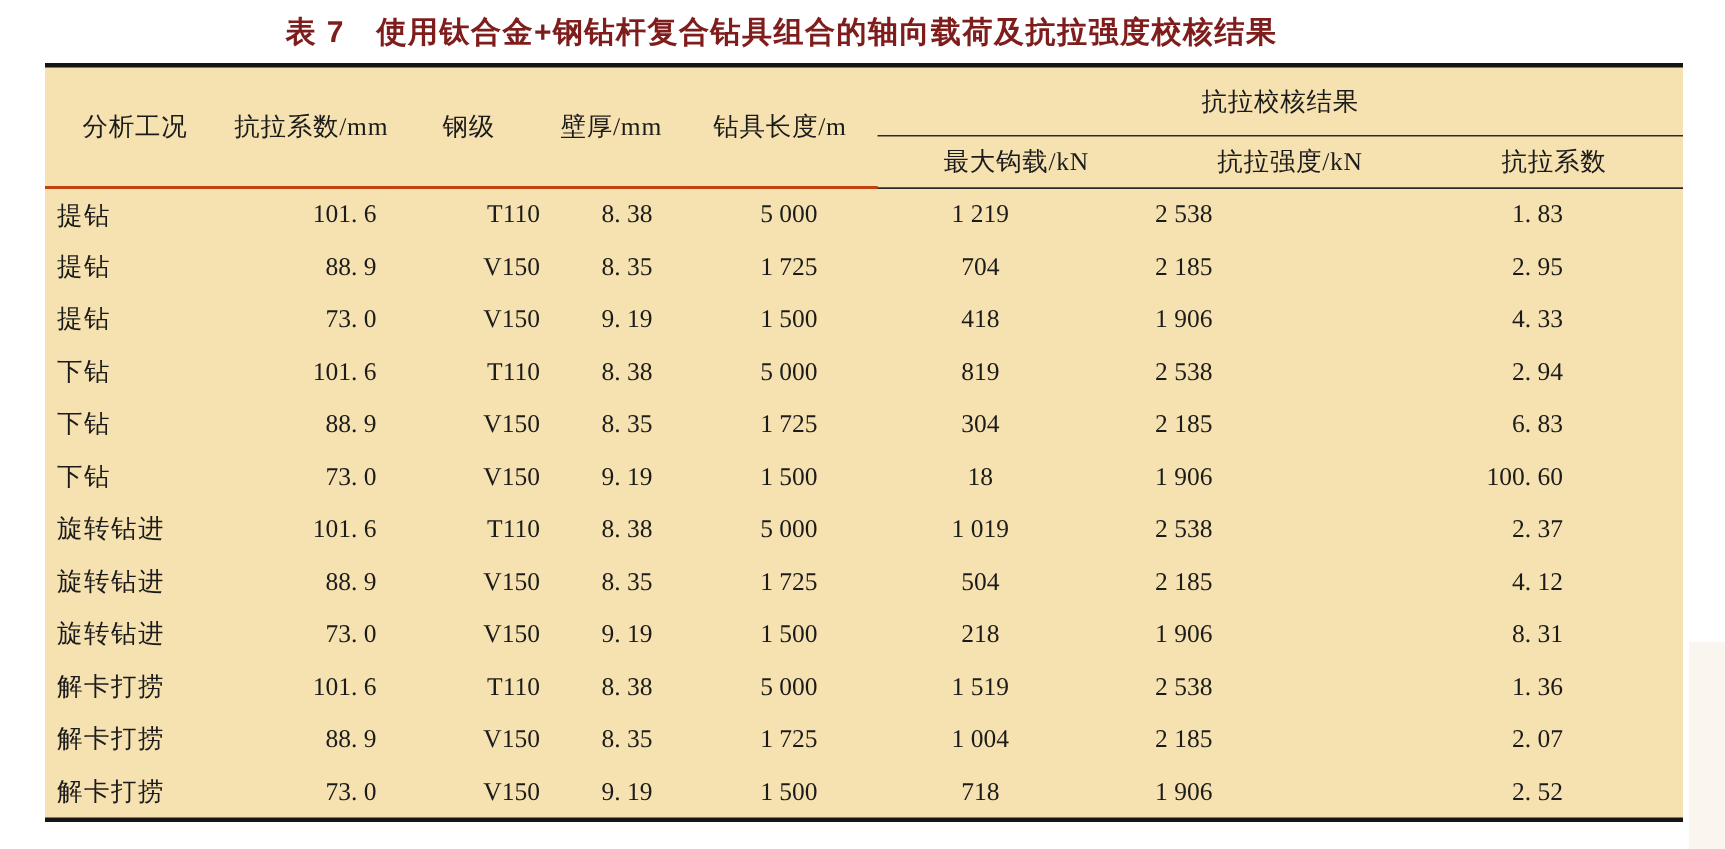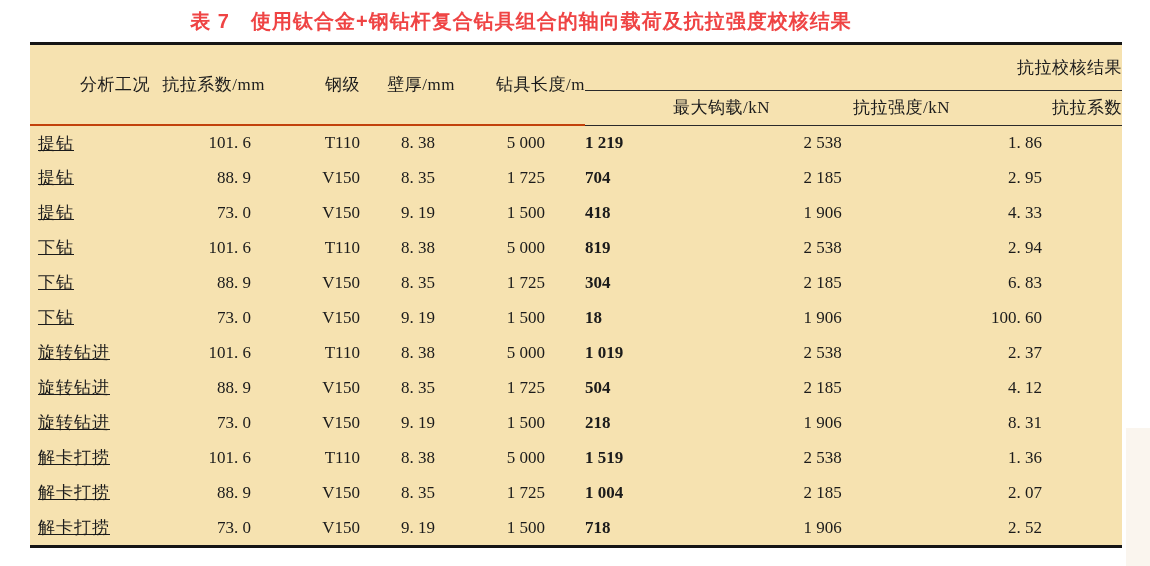--- a/index.html
+++ b/index.html
@@ -18,58 +18,58 @@
   .title {
     position: absolute;
     top: 8px;
     left: 0;
     width: 1042px;
     text-align: center;
     font-family: "Liberation Sans", "DejaVu Sans", sans-serif;
     font-weight: bold;
     font-size: 20px;
     letter-spacing: 1px;
-    color: #ef4444;
+    color: #7f1d1d;
   }
   .table-wrap {
     position: absolute;
     left: 30px;
     top: 42px;
     width: 1092px;
     background: #f6e2b0;
     border-top: 3px solid #151515;
     border-bottom: 3px solid #151515;
   }
   table.data {
     width: 1092px;
     border-collapse: collapse;
     table-layout: fixed;
     font-size: 17px;
   }
   table.data th {
     font-weight: normal;
-    text-align: right;
+    text-align: center;
     padding: 0;
     letter-spacing: 0.5px;
   }
   thead tr.hrow1 { height: 45px; }
   thead tr.hrow2 { height: 35px; }
   thead th.span2 { border-bottom: 2px solid #c2410c; }
   thead th.group { border-bottom: 1px solid #2a2a2a; }
   thead tr.hrow2 th { border-bottom: 1px solid #2a2a2a; }
   tbody tr { height: 35px; }
   tbody td { padding: 0; }
   
-  tbody td:nth-child(1) { text-align: left;  padding-left: 8px; letter-spacing: 1px; text-decoration: underline; }
+  tbody td:nth-child(1) { text-align: left;  padding-left: 8px; letter-spacing: 1px; }
   tbody td:nth-child(2) { text-align: right; padding-right: 14px; }
   tbody td:nth-child(3) { text-align: right; }
   tbody td:nth-child(4) { text-align: right; padding-right: 20px; }
   tbody td:nth-child(5) { text-align: right; padding-right: 40px; }
-  tbody td:nth-child(6) { text-align: left; padding-right: 48px; font-weight: bold; }
-  tbody td:nth-child(7) { text-align: center; padding-right: 75px; }
+  tbody td:nth-child(6) { text-align: center; padding-right: 48px; }
+  tbody td:nth-child(7) { text-align: left; padding-right: 75px; }
   tbody td:nth-child(8) { text-align: right; padding-right: 80px; }
   .scan-artifact {
     position: absolute;
     right: 0;
     bottom: 0;
     width: 24px;
     height: 138px;
     background: #faf5ee;
   }
 </style>
@@ -107,21 +107,21 @@
     </thead>
     <tbody>
         <tr>
           <td>提钻</td>
           <td>101. 6</td>
           <td>T110</td>
           <td>8. 38</td>
           <td>5 000</td>
           <td>1 219</td>
           <td>2 538</td>
-          <td>1. 86</td>
+          <td>1. 83</td>
         </tr>
         <tr>
           <td>提钻</td>
           <td>88. 9</td>
           <td>V150</td>
           <td>8. 35</td>
           <td>1 725</td>
           <td>704</td>
           <td>2 185</td>
           <td>2. 95</td>

